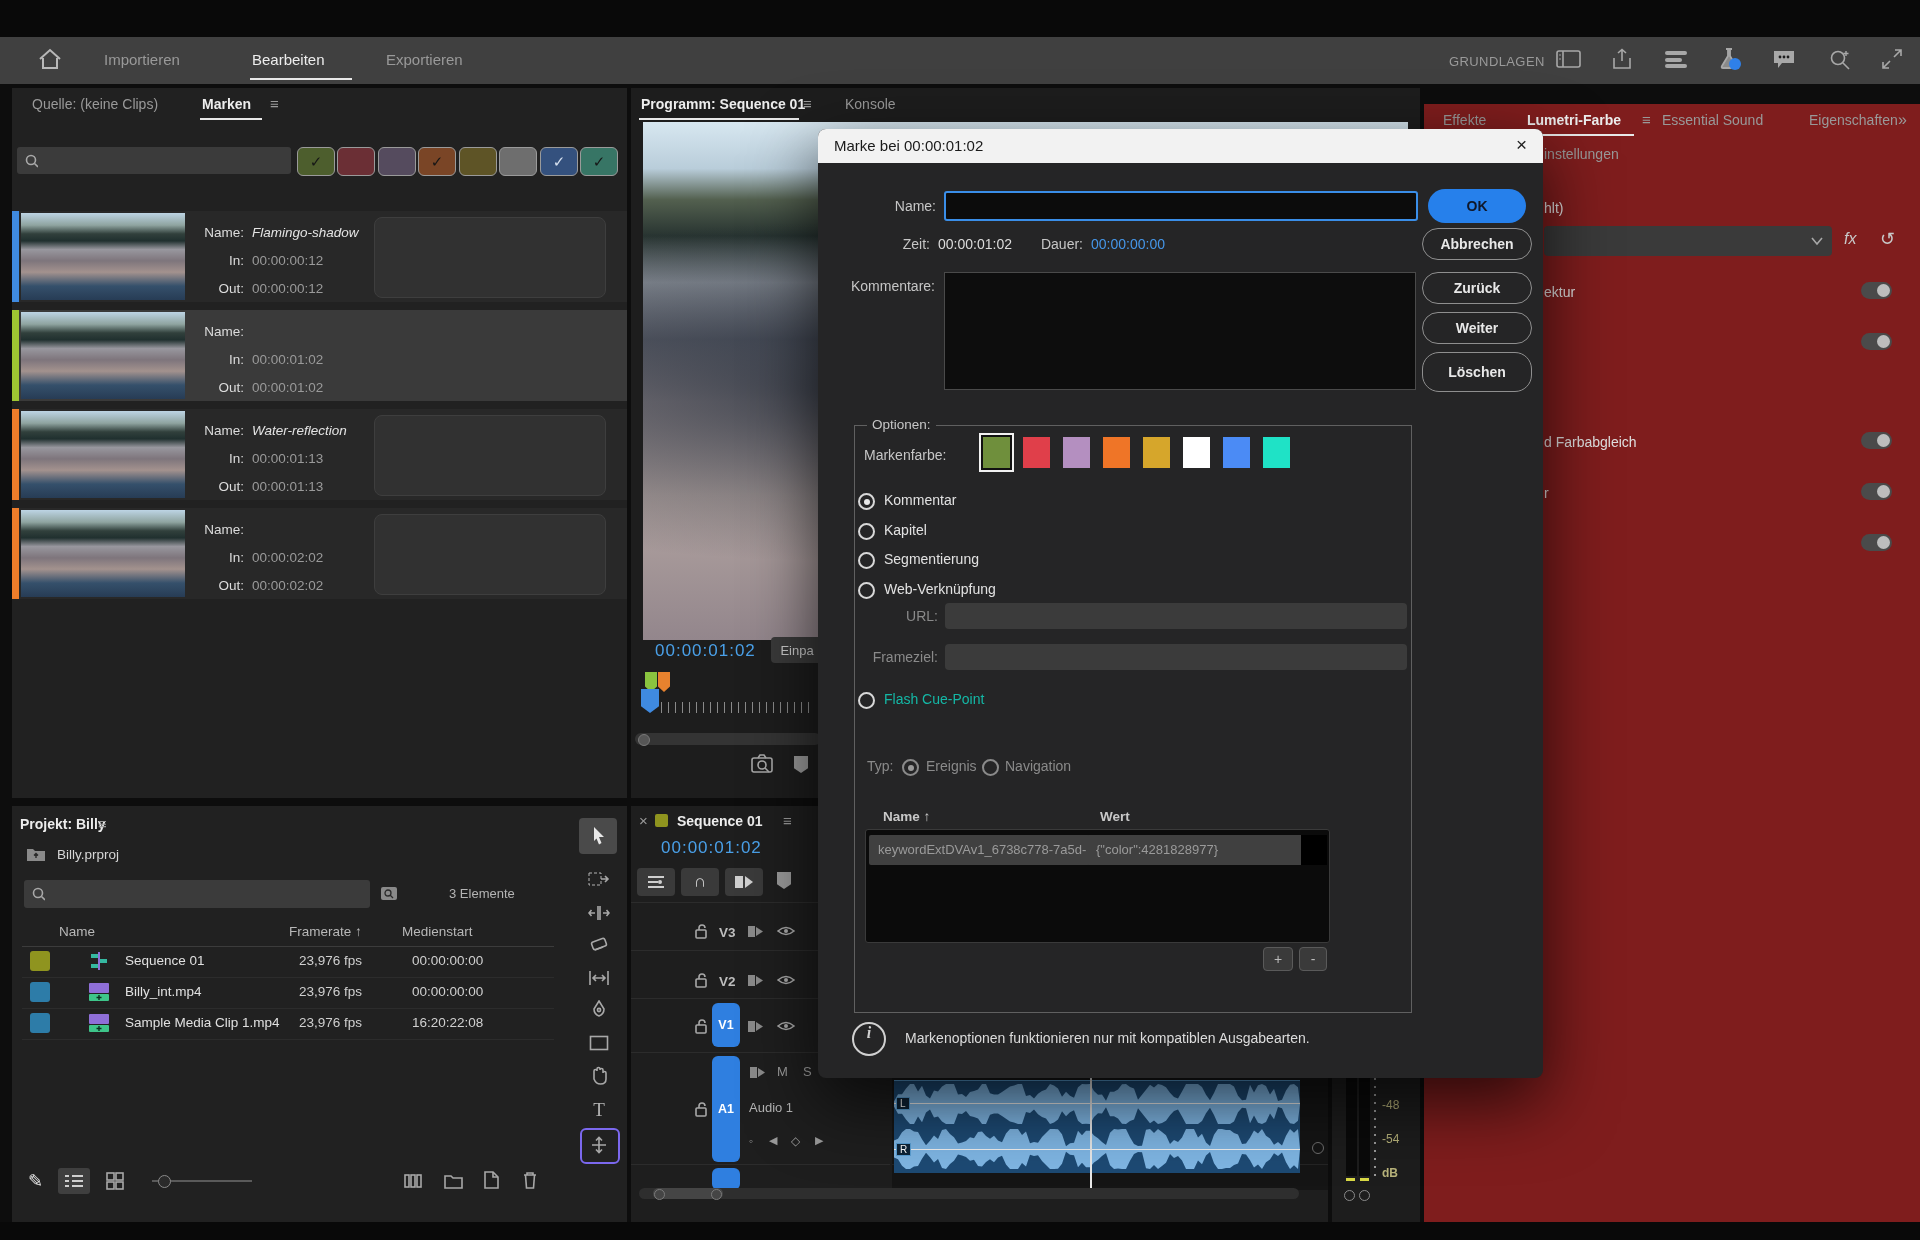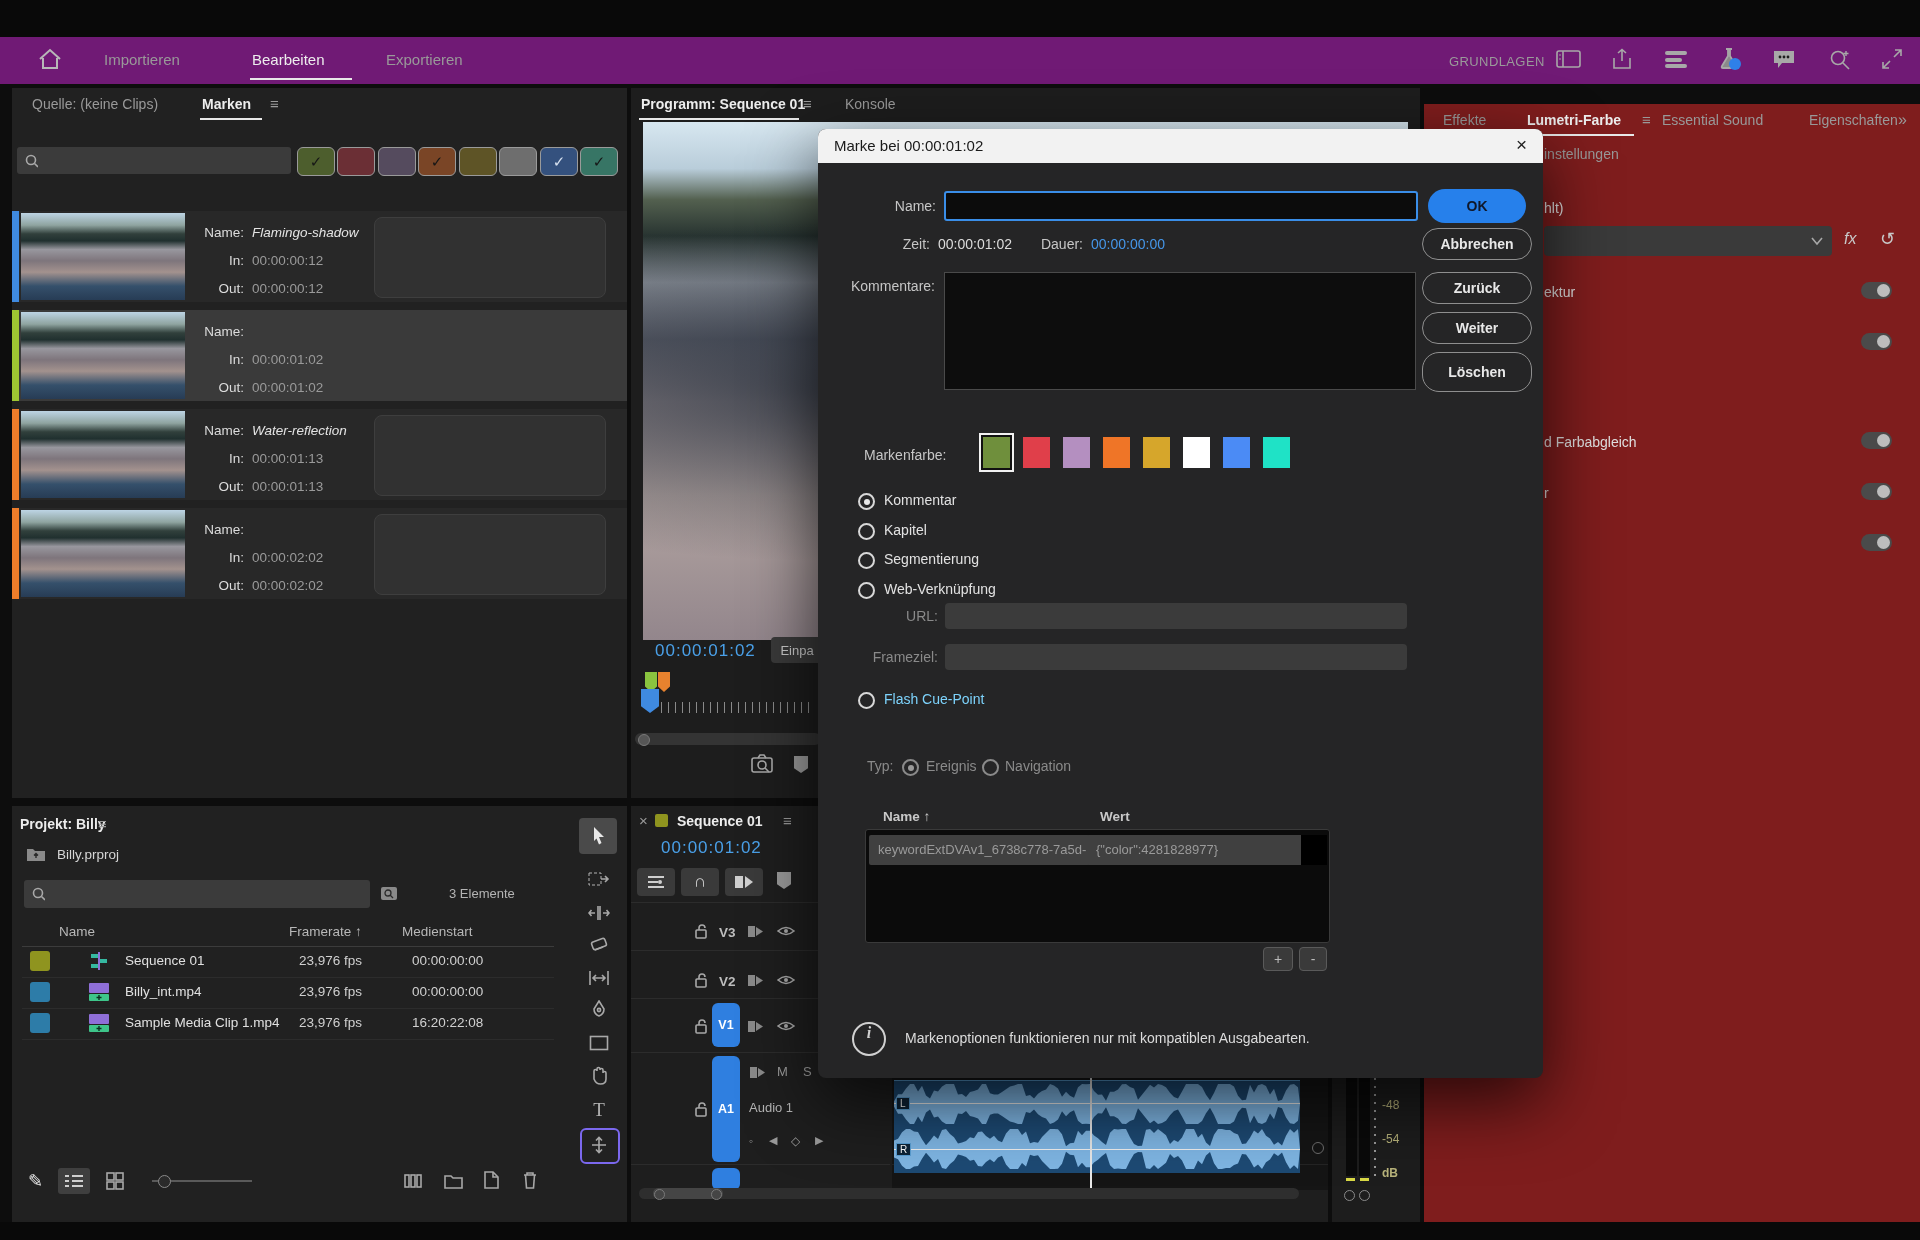--- a/index.html
+++ b/index.html
@@ -47,21 +47,21 @@
   .flag{position:absolute;clip-path:polygon(0 0,100% 0,100% 72%,50% 100%,0 72%);}
   .tool{position:absolute;left:17px;width:22px;height:22px;display:flex;align-items:center;justify-content:center;color:#b4b4b4;}
   svg.s{display:block;}
 </style>
 </head>
 <body>
 
 <div class="screen">
 
   <div class="abs" style="left:0;top:0;width:1920px;height:37px;background:#090909;"></div>
-  <div class="abs" style="left:0;top:37px;width:1920px;height:47px;background:#701a75;">
+  <div class="abs" style="left:0;top:37px;width:1920px;height:47px;background:#404040;">
     <span class="abs" style="left:38px;top:11px;">
       <svg class="s" width="24" height="22">
           <path d="M2 11 L12 2 L22 11 M5 10 V20 H19 V10" stroke="#b8b8b8" stroke-width="2" fill="none"></path>
         </svg>
     </span>
     <span class="abs tabtxt" style="left:104px;top:14px;font-size:15px;">Importieren</span>
     <span class="abs tabtxt on" style="left:252px;top:14px;font-size:15px;">Bearbeiten</span>
     <span class="underline" style="left:250px;top:41px;width:102px;"></span>
     <span class="abs tabtxt" style="left:386px;top:14px;font-size:15px;">Exportieren</span>
     <span class="abs" style="left:1449px;top:17px;color:#9a9a9a;font-size:13px;letter-spacing:.4px;">GRUNDLAGEN</span>
@@ -607,20 +607,23 @@
     <span class="dlg-lab" style="left:217px;top:107px;width:48px;">Dauer:</span>
     <span class="abs" style="left:273px;top:107px;color:#4596e8;">00:00:00:00</span>
     <button class="pill" style="left:604px;top:99px;width:110px;height:32px;">Abbrechen</button>
 
     <span class="dlg-lab" style="left:17px;top:149px;width:100px;">Kommentare:</span>
     <div class="abs" style="left:126px;top:143px;width:470px;height:116px;background:#0d0d0d;border:1px solid #4a4a4a;"></div>
     <button class="pill" style="left:604px;top:143px;width:110px;height:32px;">Zurück</button>
     <button class="pill" style="left:604px;top:183px;width:110px;height:32px;">Weiter</button>
     <button class="pill" style="left:604px;top:223px;width:110px;height:40px;">Löschen</button>
 
+    <div class="abs" style="left:36px;top:296px;width:556px;height:586px;border:1px solid #606060;">
+      <span class="abs" style="left:12px;top:-9px;background:#252526;padding:0 5px;color:#c6c6c6;font-size:13.5px;">Optionen:</span>
+    </div>
     <span class="abs" style="left:46px;top:318px;color:#c6c6c6;">Markenfarbe:</span>
     <div class="swatch sel" style="left: 165px; top: 308px; background: rgb(111, 143, 60);"></div>
     <div class="swatch" style="left: 205px; top: 308px; background: rgb(224, 63, 74);"></div>
     <div class="swatch" style="left: 245px; top: 308px; background: rgb(180, 143, 192);"></div>
     <div class="swatch" style="left: 285px; top: 308px; background: rgb(239, 117, 39);"></div>
     <div class="swatch" style="left: 325px; top: 308px; background: rgb(214, 166, 43);"></div>
     <div class="swatch" style="left: 365px; top: 308px; background: rgb(255, 255, 255);"></div>
     <div class="swatch" style="left: 405px; top: 308px; background: rgb(75, 139, 245);"></div>
     <div class="swatch" style="left: 445px; top: 308px; background: rgb(31, 226, 198);"></div>
 
@@ -634,21 +637,21 @@
     <span class="abs" style="left:66px;top:422px;color:#e2e2e2;">Segmentierung</span>
     <span class="radio" style="left:40px;top:453px;"></span>
     <span class="abs" style="left:66px;top:452px;color:#e2e2e2;">Web-Verknüpfung</span>
 
     <span class="dlg-lab dis" style="left:60px;top:479px;width:60px;">URL:</span>
     <div class="abs" style="left:127px;top:474px;width:462px;height:26px;background:#3b3b3b;border-radius:4px;"></div>
     <span class="dlg-lab dis" style="left:40px;top:520px;width:80px;">Frameziel:</span>
     <div class="abs" style="left:127px;top:515px;width:462px;height:26px;background:#3b3b3b;border-radius:4px;"></div>
 
     <span class="radio" style="left:40px;top:563px;"></span>
-    <span class="abs" style="left:66px;top:562px;color:#7dd3fc;">Flash Cue-Point</span>
+    <span class="abs" style="left:66px;top:562px;color:#14b8a6;">Flash Cue-Point</span>
 
     <span class="abs dis" style="left:49px;top:629px;">Typ:</span>
     <span class="radio gray" style="left:84px;top:630px;">
         <span class="dot" style="background:#9a9a9a;"></span>
       </span>
     <span class="abs dis" style="left:108px;top:629px;text-align:center;">Ereignis</span>
     <span class="radio gray" style="left:164px;top:630px;"></span>
     <span class="abs dis" style="left:187px;top:629px;">Navigation</span>
 
     <span class="abs" style="left:65px;top:680px;color:#c8c8c8;font-weight:bold;font-size:13.5px;"><span>Name</span> <span>↑</span></span>

